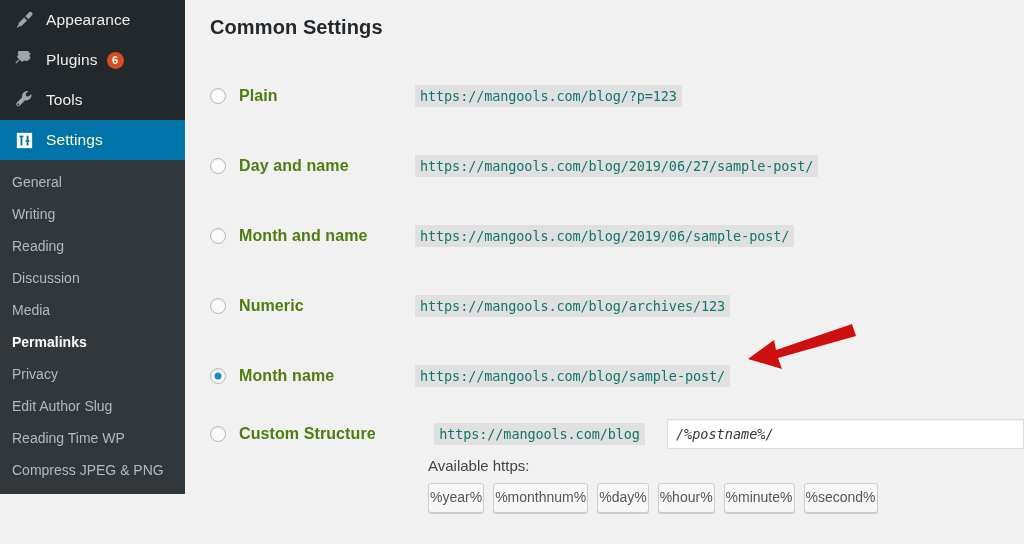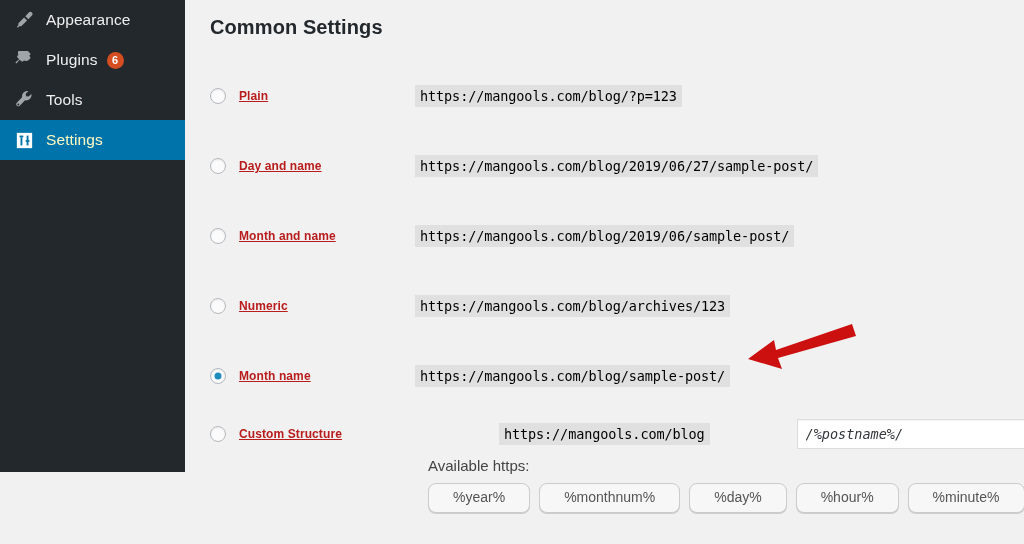--- a/index.html
+++ b/index.html
@@ -160,31 +160,30 @@
     position: absolute;
     left: 50%;
     top: 50%;
     transform: translate(-50%, -50%);
     width: 7px;
     height: 7px;
     border-radius: 50%;
     background: #1e8cbe;
   }
   .radio-text {
-    font-size: 12px;
-    color: #b91c1c;
+    font-size: 16px;
+    color: #4d7c0f;
     font-weight: bold;
     white-space: nowrap;
     letter-spacing: 0.1px;
-    text-decoration: underline;
   }
   .code {
     font-family: "DejaVu Sans Mono", "Liberation Mono", monospace;
     font-size: 13.5px;
-    color: #000000;
+    color: #0f766e;
     background: #e0e0e0;
     padding: 3px 5px;
     white-space: nowrap;
     letter-spacing: -0.1px;
   }
 
   .custom-row {
     display: flex;
     align-items: center;
     height: 46px;
@@ -213,24 +212,24 @@
     color: #444444;
     margin-bottom: 9px;
   }
   .tag-row {
     display: flex;
     gap: 9px;
   }
   .tag-btn {
     background: #f7f7f7;
     border: 1px solid #cccccc;
-    border-radius: 8px;
+    border-radius: 3px;
     color: #555555;
     font-size: 14px;
-    padding: 5px 24px 6px;
+    padding: 5px 1px 6px;
     line-height: 17px;
     white-space: nowrap;
     box-shadow: 0 1px 0 #cccccc;
     font-family: "Liberation Sans", sans-serif;
   }
 
   
   .arrow-annotation {
     position: absolute;
     left: 748px;
@@ -286,20 +285,32 @@
             <rect x="11.4" y="9.5" width="4.4" height="2.2" fill="#0073aa"></rect>
             <rect x="12.5" y="4.2" width="2.2" height="5.3" fill="#0073aa"></rect>
             <rect x="12.5" y="11.7" width="2.2" height="4.1" fill="#0073aa"></rect>
           </svg>
         </span>
         <span class="m-label">Settings</span>
       </div>
 
     </div>
 
+    <div class="submenu">
+      <a class="submenu-item">General</a>
+      <a class="submenu-item">Writing</a>
+      <a class="submenu-item">Reading</a>
+      <a class="submenu-item">Discussion</a>
+      <a class="submenu-item">Media</a>
+      <a class="submenu-item current">Permalinks</a>
+      <a class="submenu-item">Privacy</a>
+      <a class="submenu-item">Edit Author Slug</a>
+      <a class="submenu-item">Reading Time WP</a>
+      <a class="submenu-item">Compress JPEG &amp; PNG</a>
+    </div>
   </nav>
 
   <main class="content">
 
     <h2 class="page-title">Common Settings</h2>
 
     <div class="settings-table">
 
       <div class="row">
         <div class="row-label">

